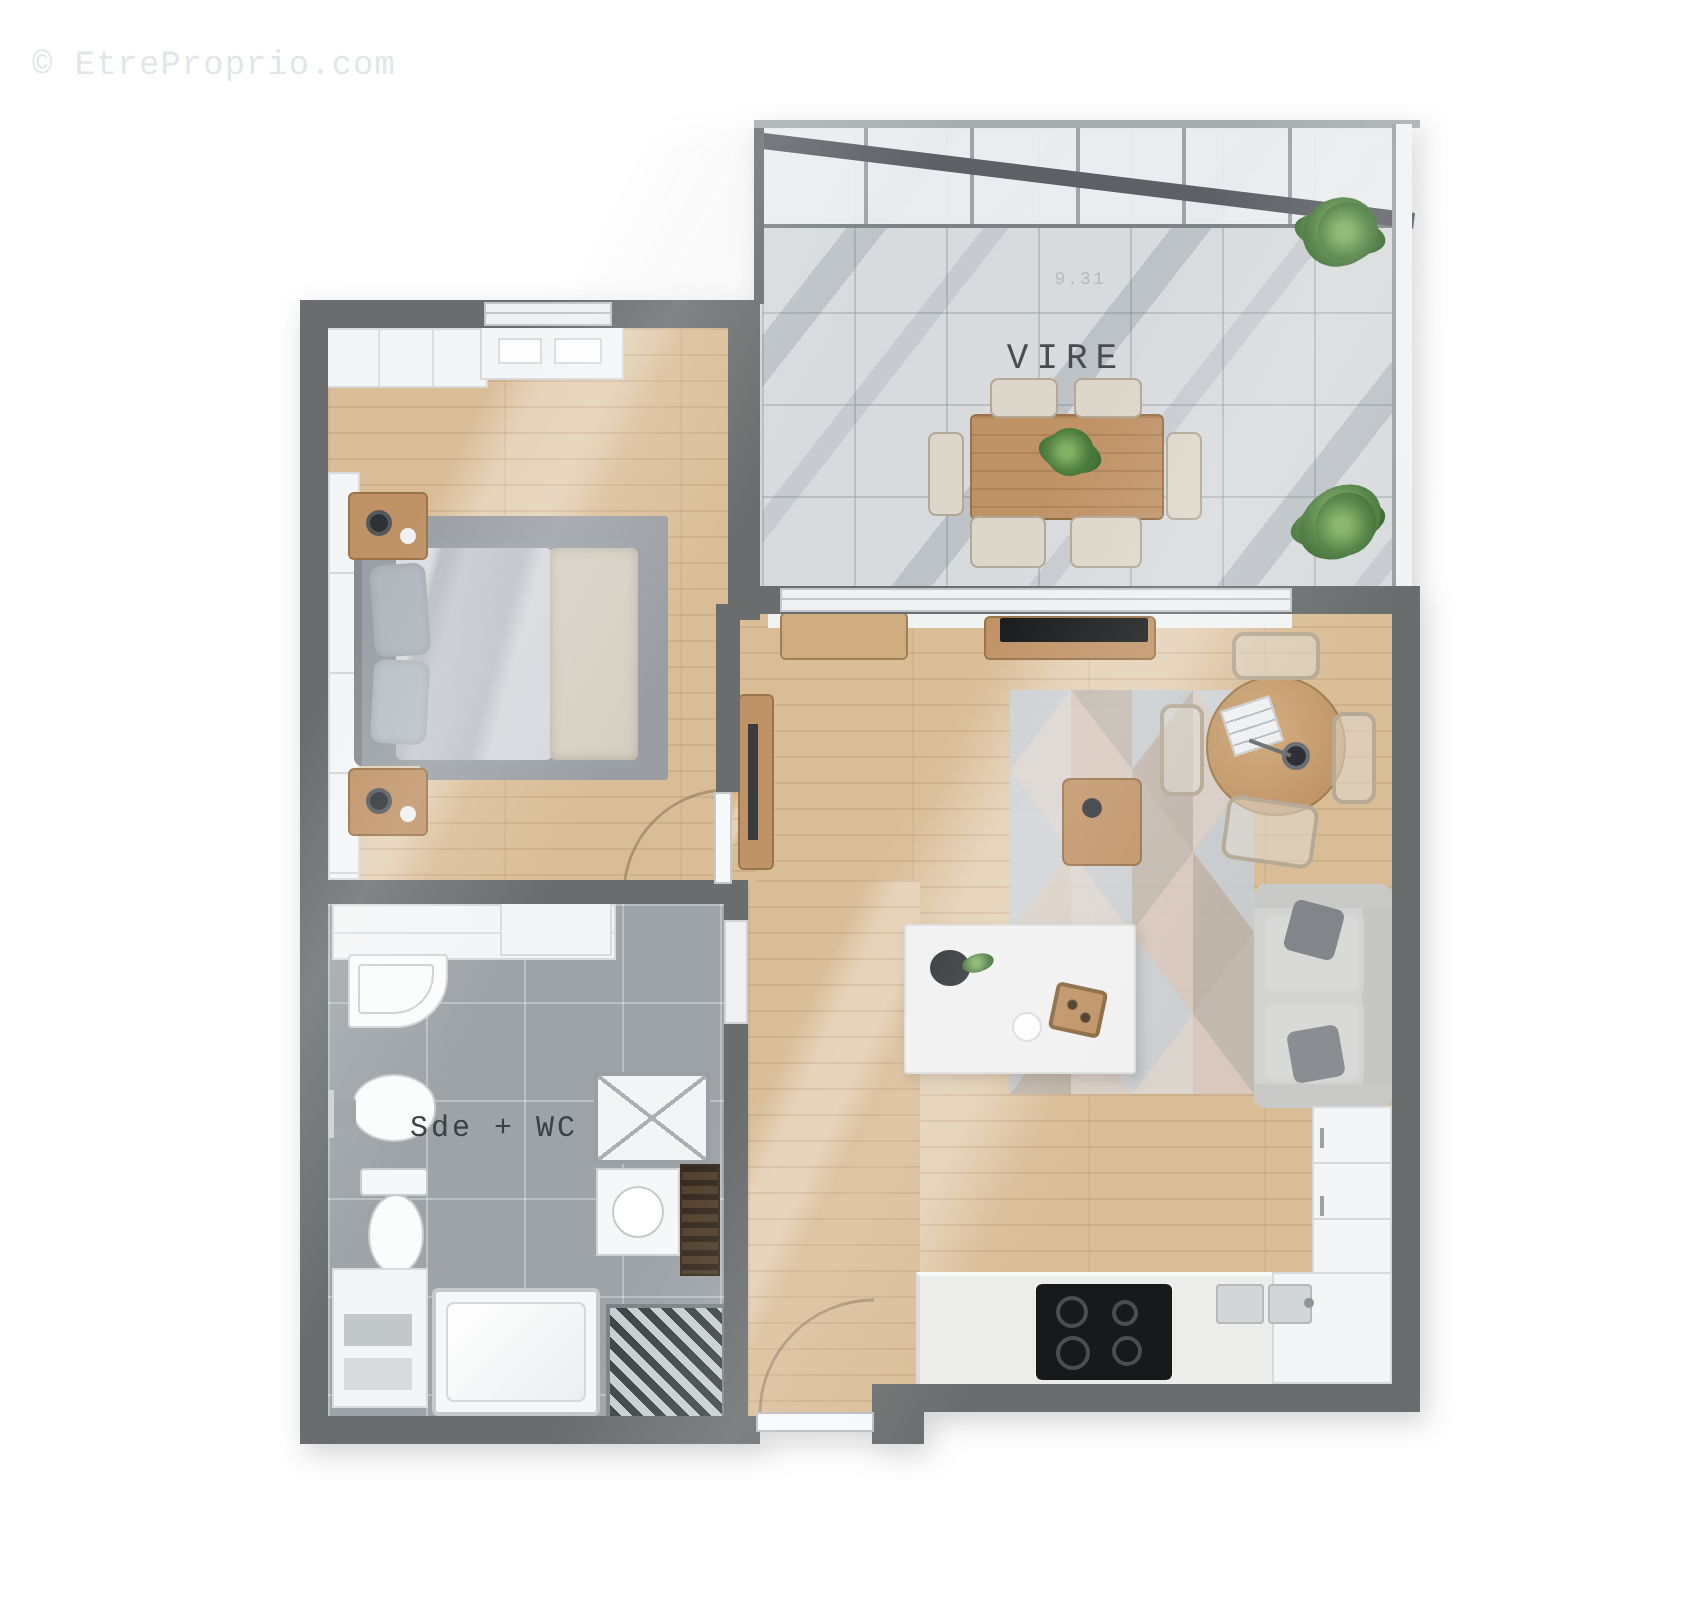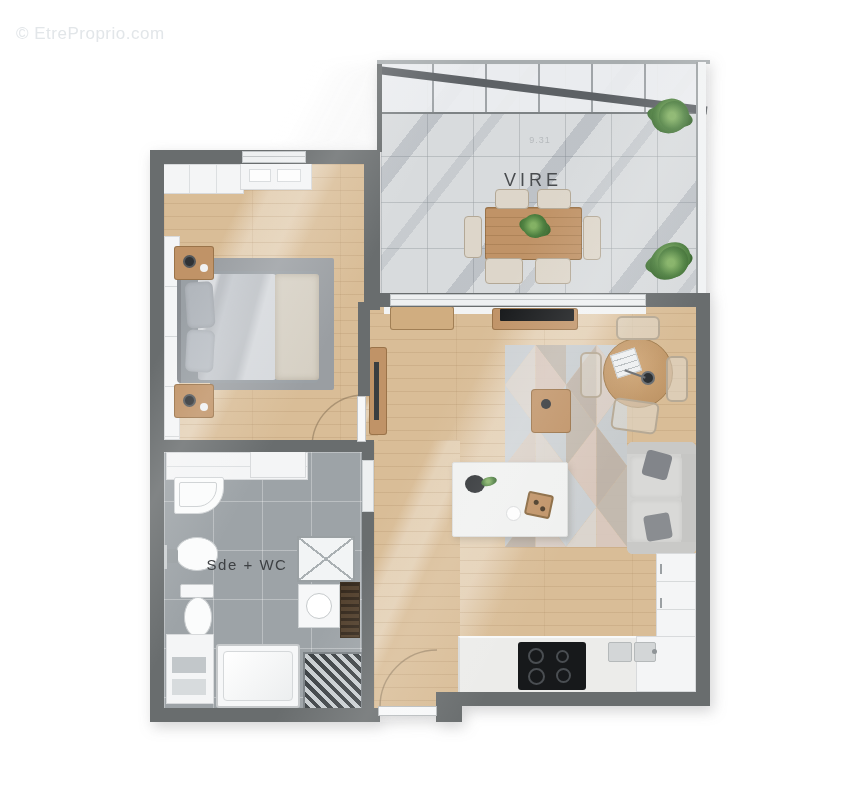--- a/index.html
+++ b/index.html
@@ -1,18 +1,18 @@
 <!DOCTYPE html>
 <html style="--wall: #696d6e; --wood-floor: #d9bd97; --terrace-tile: #d8dbdd; --bath-tile: #9da3a7; --white-furniture: #f4f5f6; --wood-furniture: #c09367; --sofa: #d2d2d0; --bed-duvet: #c7cbd0; --plant: #4e8040; --cooktop: #17191b; --watermark-color: #e2e6e9; --label-color: #494c4f;"><head>
 <meta charset="utf-8">
 <style>
   html,body{margin:0;padding:0;background:#fff}
   *{box-sizing:border-box}
   .stage{position:relative;width:851px;height:800px;background:#ffffff;overflow:hidden;
-         font-family:Liberation Sans, sans-serif}
+         font-family:Liberation Mono, monospace}
   .abs{position:absolute}
   .plan{position:absolute;inset:0;filter:drop-shadow(3px 5px 7px rgba(80,80,85,.25))}
   .wall{position:absolute;background:var(--wall,#696d6e)}
   .wood{position:absolute;background-color:var(--wood-floor,#d9bd97);
     background-image:
       repeating-linear-gradient(180deg, rgba(146,110,70,.16) 0 1px, rgba(0,0,0,0) 1px 13px),
       repeating-linear-gradient(90deg, rgba(146,110,70,.10) 0 1px, rgba(0,0,0,0) 1px 88px),
       linear-gradient(115deg, rgba(255,255,255,0) 0 28%, rgba(255,255,255,.30) 36% 46%, rgba(255,255,255,0) 54%)}
   .tileT{position:absolute;background-color:var(--terrace-tile,#d8dbdd);
     background-image:

